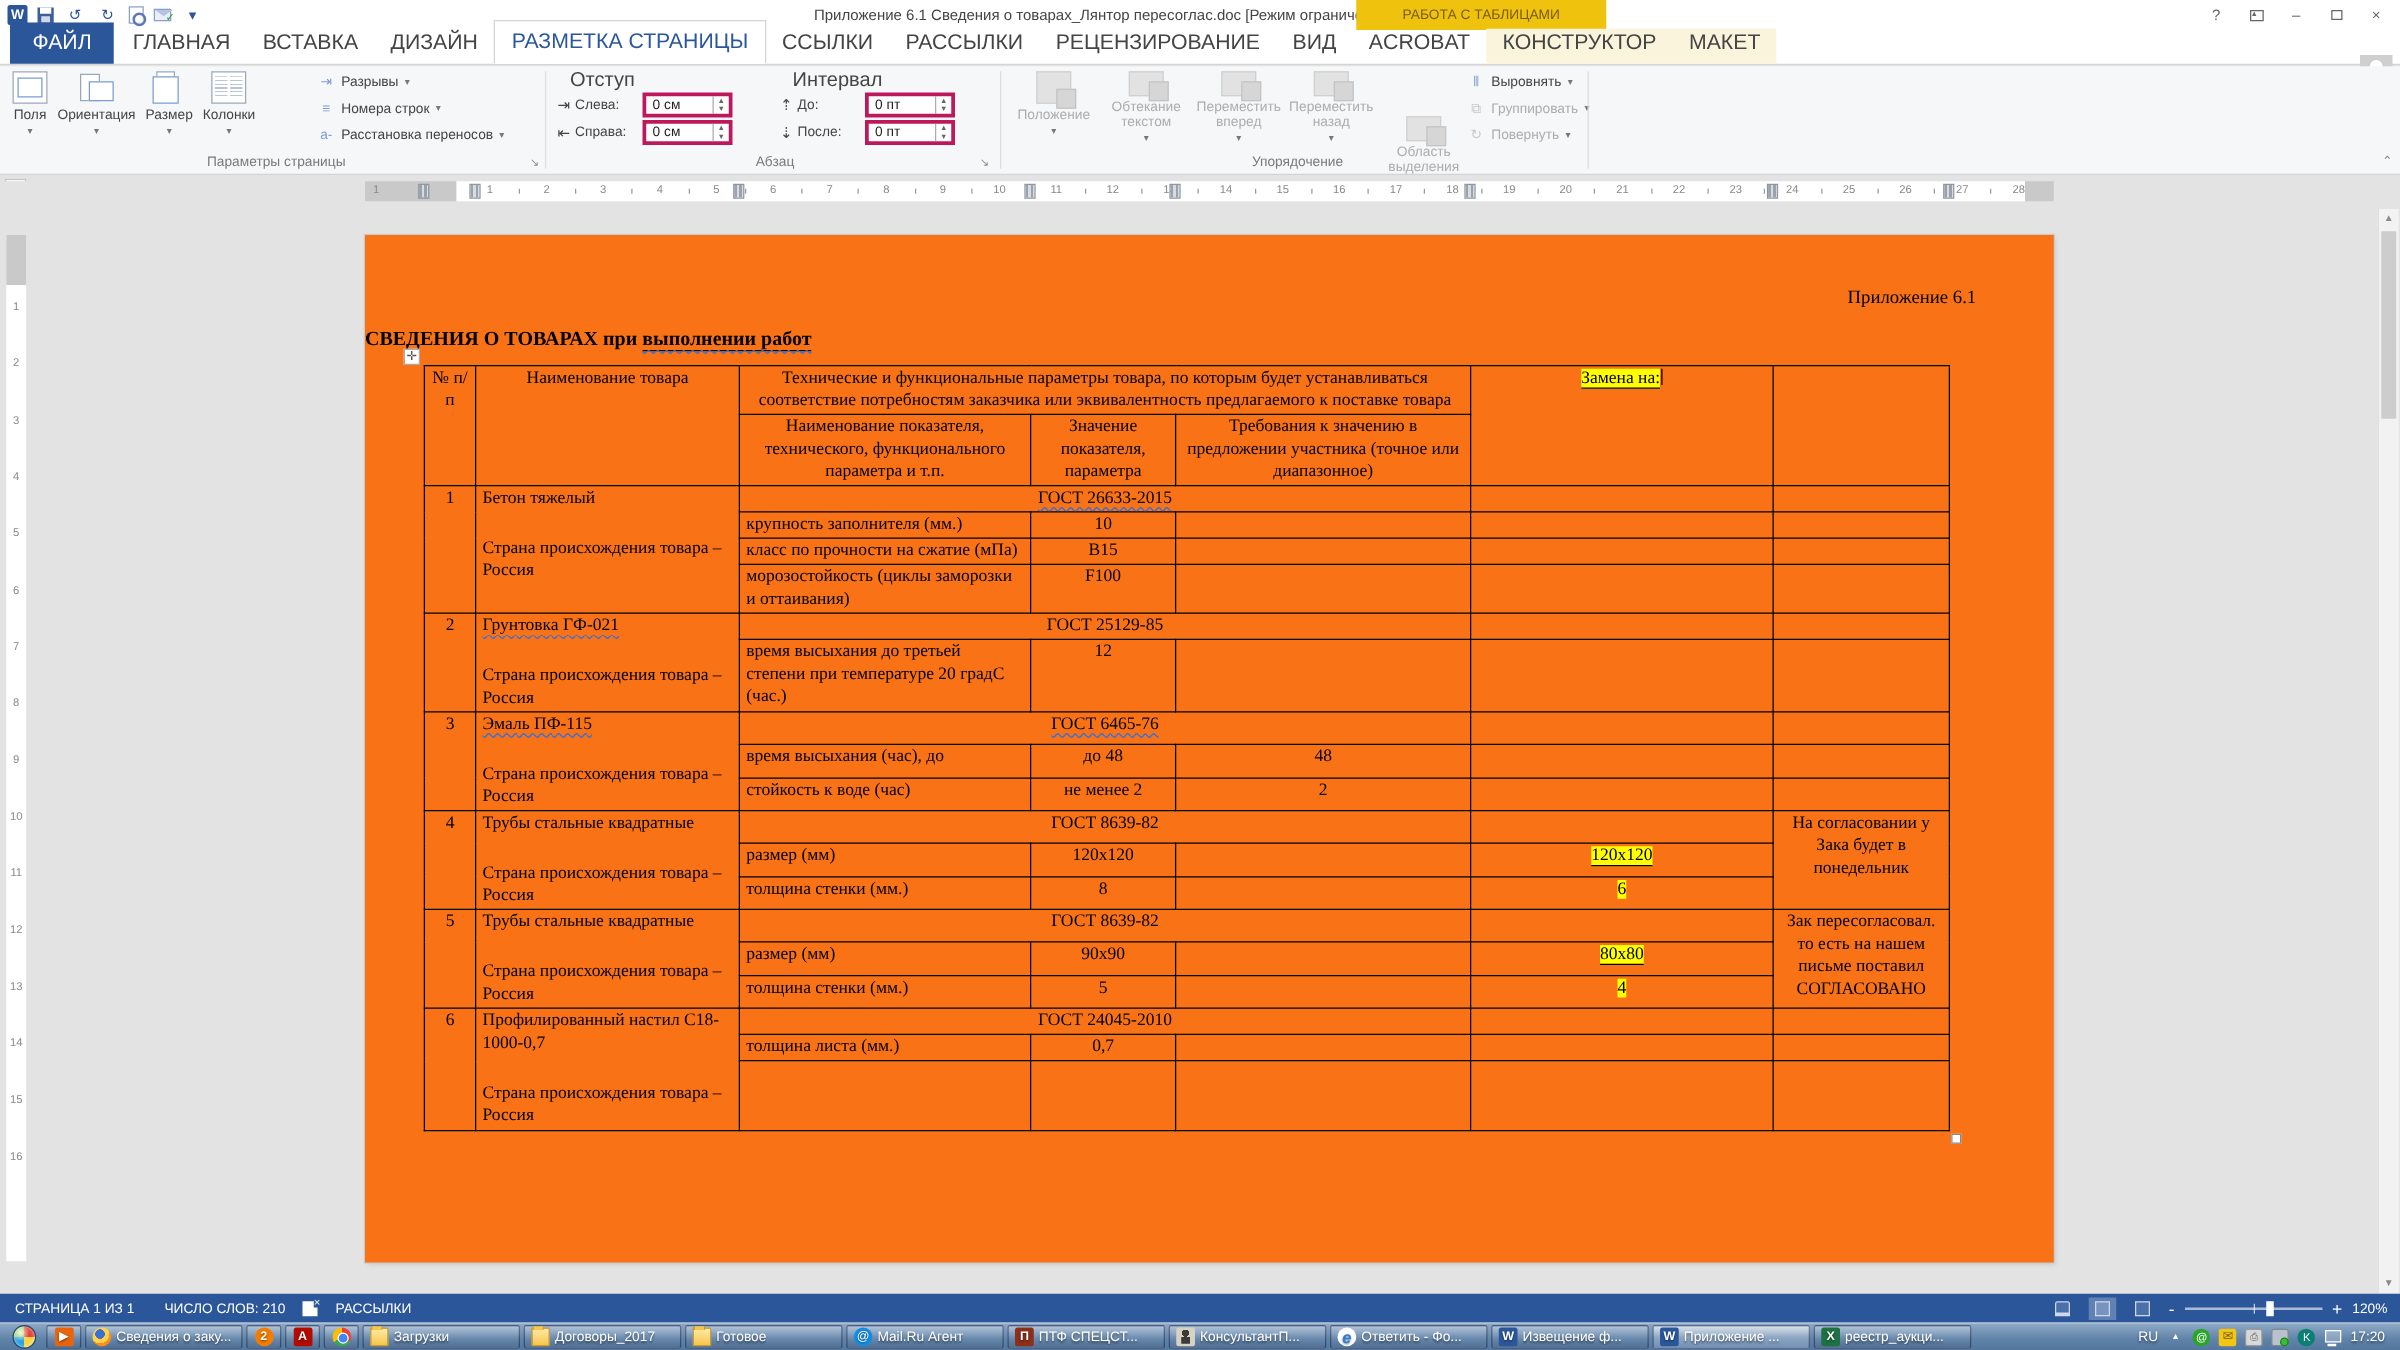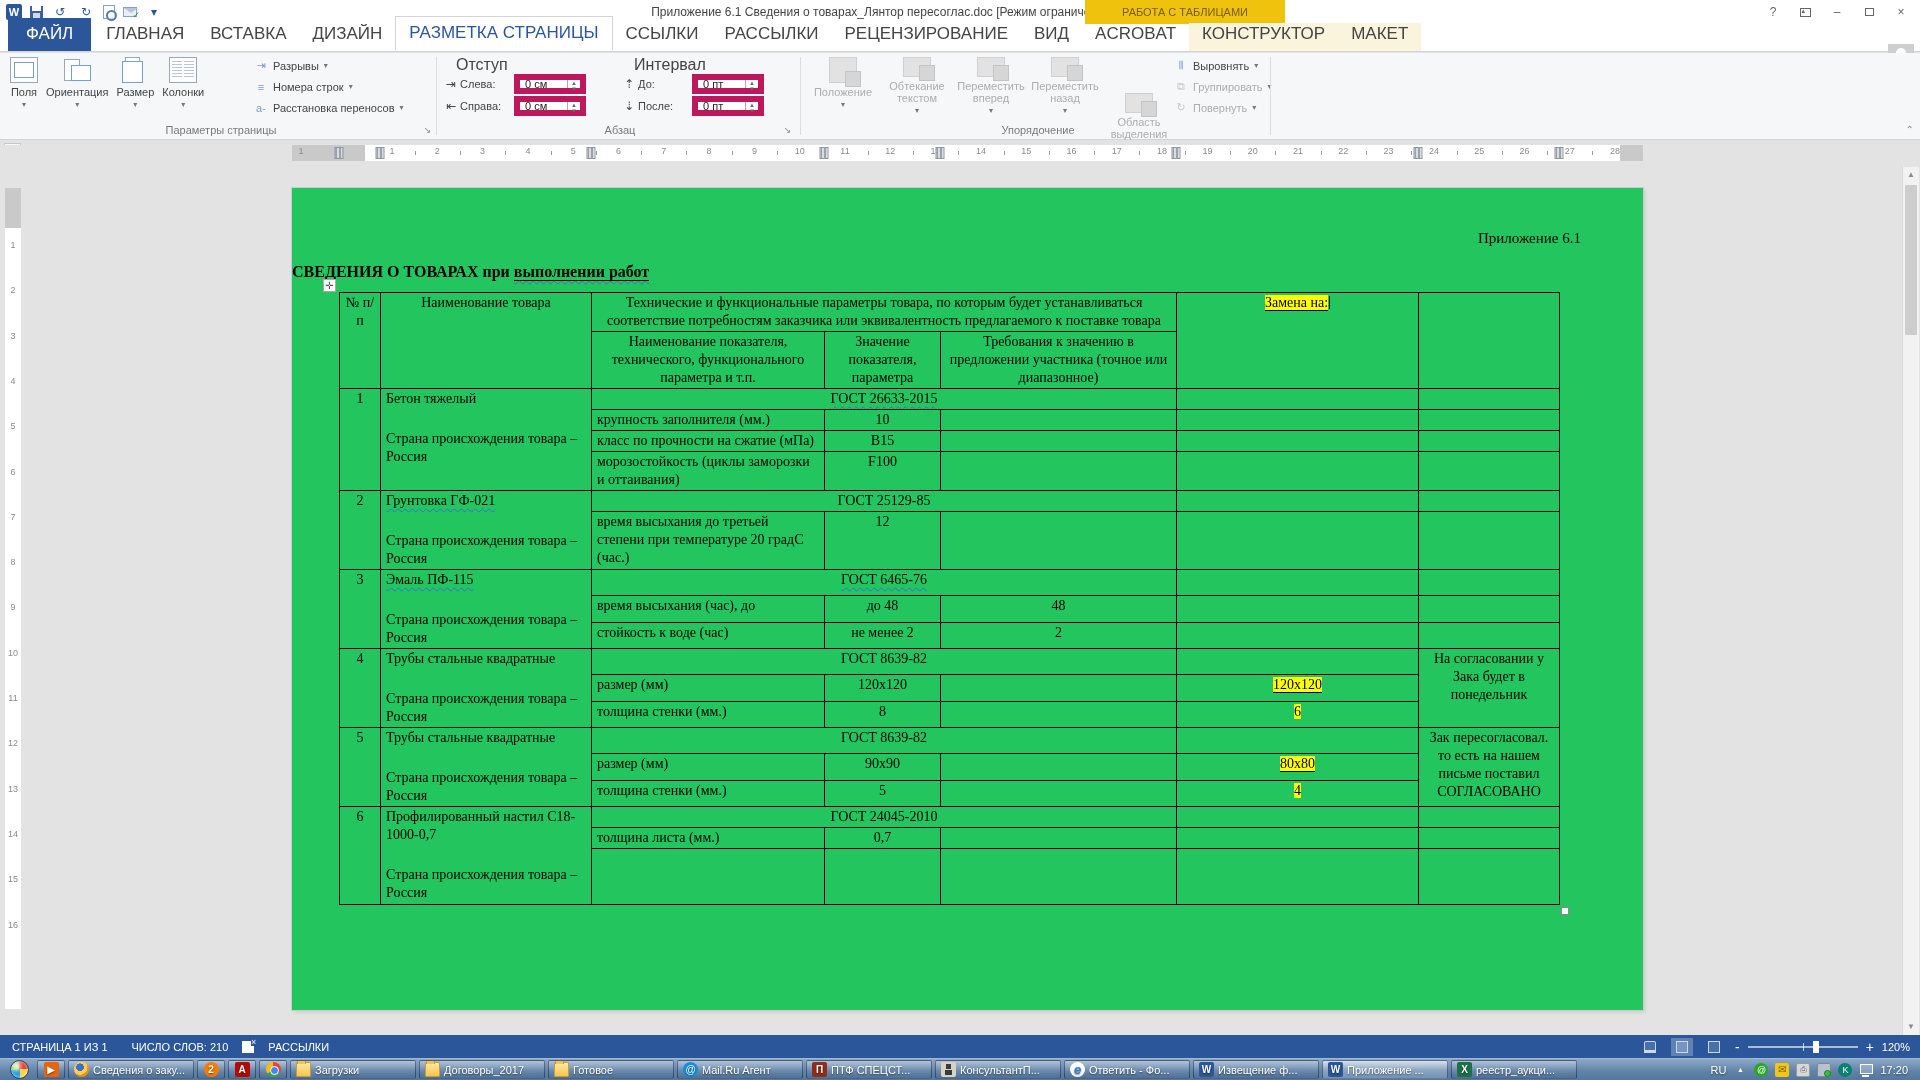--- a/index.html
+++ b/index.html
@@ -49,21 +49,21 @@
 .bigbtn .arrow{color:#777;font-size:8px;margin-top:1px}
 .bigbtn.dis{color:#ADADAD}
 .mrow{display:flex;align-items:center;gap:5px;height:21px;font-size:11px;color:#444;white-space:nowrap}
 .mrow .mico{width:14px;height:13px;display:inline-flex;align-items:center;justify-content:center;color:#7b9cd0;font-size:11px}
 .mrow .arrow{color:#777;font-size:8px}
 .mrow.dis{color:#ADADAD}
 .mrow.dis .mico{color:#c9c9c9}
 .sg-title{font-size:16px;color:#444}
 .srow{display:flex;align-items:center;height:22px;gap:4px}
 .srow .slab{width:50px;font-size:11px;color:#444}
-.spinbox{width:72px;height:20px;background:#fff;border:6px solid #be185d;position:relative;font-size:11px;color:#222;display:flex;align-items:center;padding-left:5px}
+.spinbox{width:72px;height:20px;background:#fff;border:3px solid #be185d;position:relative;font-size:11px;color:#222;display:flex;align-items:center;padding-left:5px}
 .spinbox .spin{position:absolute;right:0;top:0;width:13px;height:100%;border-left:1px solid #ABABAB;display:flex;flex-direction:column}
 .spinbox .spin span{flex:1;display:flex;align-items:center;justify-content:center;font-size:6px;color:#666}
 .dlaunch{position:absolute;width:13px;height:13px;bottom:2px;border:0;color:#8a8a8a;font-size:9px;text-align:center;line-height:13px}
 
 .ico-page{border:1px solid #9aa7bb;background:#fff;width:20px;height:26px;margin:0 auto;position:relative}
 .ico-margins:before{content:"";position:absolute;inset:4px 3px;border:1px solid #7b9cd0}
 .ico-orient{width:26px;height:26px;position:relative}
 .ico-orient:before{content:"";position:absolute;left:1px;top:2px;width:14px;height:20px;border:1px solid #9aa7bb;background:#fff}
 .ico-orient:after{content:"";position:absolute;left:8px;top:8px;width:18px;height:14px;border:1px solid #7b9cd0;background:#fff}
 .ico-size:before{content:"";position:absolute;left:4px;top:0;width:13px;height:18px;border:1px solid #9aa7bb;background:#fff}
@@ -83,21 +83,21 @@
 .hr-tick{position:absolute;top:6px;width:1px;height:4px;background:#9a9a9a}
 .hr-colmark{position:absolute;top:2px;width:9px;height:12px;transform:translateX(-50%);background:repeating-linear-gradient(90deg,#9aa2ad 0 2px,#d8dce1 2px 4px);border:1px solid #8e96a1}
 
 .docarea{position:absolute;top:167px;left:0;right:0;height:868px;background:#E3E3E3;overflow:hidden}
 .vruler{position:absolute;left:5px;top:21px;width:16px;bottom:26px;background:#fff}
 .vr-gray{position:absolute;left:0;width:16px;background:#C9C9C9}
 .vr-num{position:absolute;left:0;width:16px;text-align:center;font-size:9px;color:#8a8a8a}
 .vscroll{position:absolute;right:1px;top:0;width:17px;bottom:0;background:#F2F2F2;border-left:1px solid #DADADA}
 .vs-btn{position:absolute;left:0;width:16px;height:16px;color:#8a8a8a;font-size:8px;text-align:center;line-height:16px}
 .vs-thumb{position:absolute;left:2px;width:12px;background:#CDCDCD;border-radius:1px}
-.page{position:absolute;left:292px;top:21px;width:1351px;height:822px;background:#22c55e;box-shadow:0 0 0 1px #CBCBCB,2px 2px 4px rgba(0,0,0,.12);font-family:"Liberation Serif","DejaVu Serif",serif;color:#000}
+.page{position:absolute;left:292px;top:21px;width:1351px;height:822px;background:#f97316;box-shadow:0 0 0 1px #CBCBCB,2px 2px 4px rgba(0,0,0,.12);font-family:"Liberation Serif","DejaVu Serif",serif;color:#000}
 .annex{padding:42px 62px 0 0;text-align:right;font-size:15px}
 .headings{margin-top:14px;text-align:left;font-size:16px;font-weight:bold;line-height:21px}
 .useg{border-bottom:1px solid #000}
 .wavy-blue{text-decoration:underline;text-decoration-style:wavy;text-decoration-color:#3b6fd4;text-decoration-thickness:1px;text-underline-offset:3px}
 .wavy-red{text-decoration:underline;text-decoration-style:wavy;text-decoration-color:#d43b3b;text-decoration-thickness:1px;text-underline-offset:3px}
 .tablewrap{position:relative;margin:10px 0 0 47px;width:1220px}
 .thandle{position:absolute;left:-16px;top:-13px;width:13px;height:13px;border:1px solid #aaa;background:#fff;color:#555;font-size:10px;line-height:11px;text-align:center}
 .tresize{position:absolute;right:-10px;bottom:-10px;width:8px;height:8px;border:1px solid #888;background:#fff}
 table.doc{border-collapse:collapse;width:1220px;font-size:14px;line-height:18px;table-layout:fixed}
 table.doc td,table.doc th{border:1px solid #000;padding:1px 5px;vertical-align:top;font-weight:normal;overflow:hidden}

